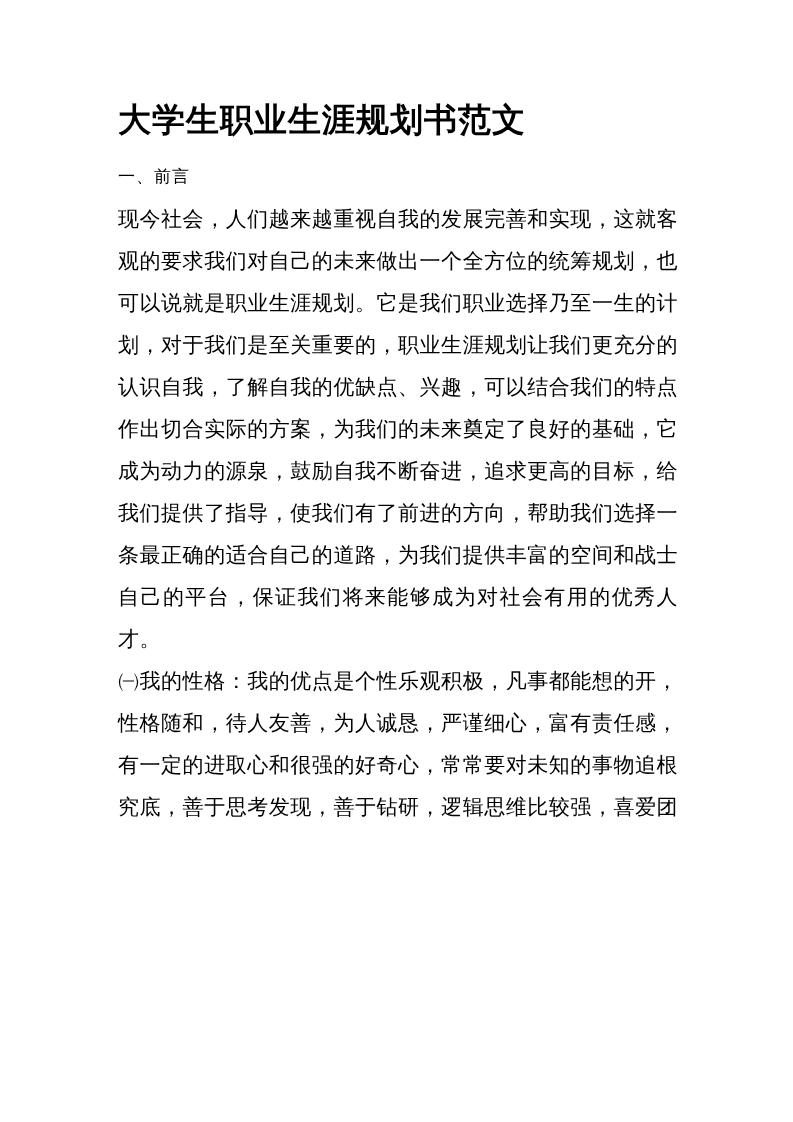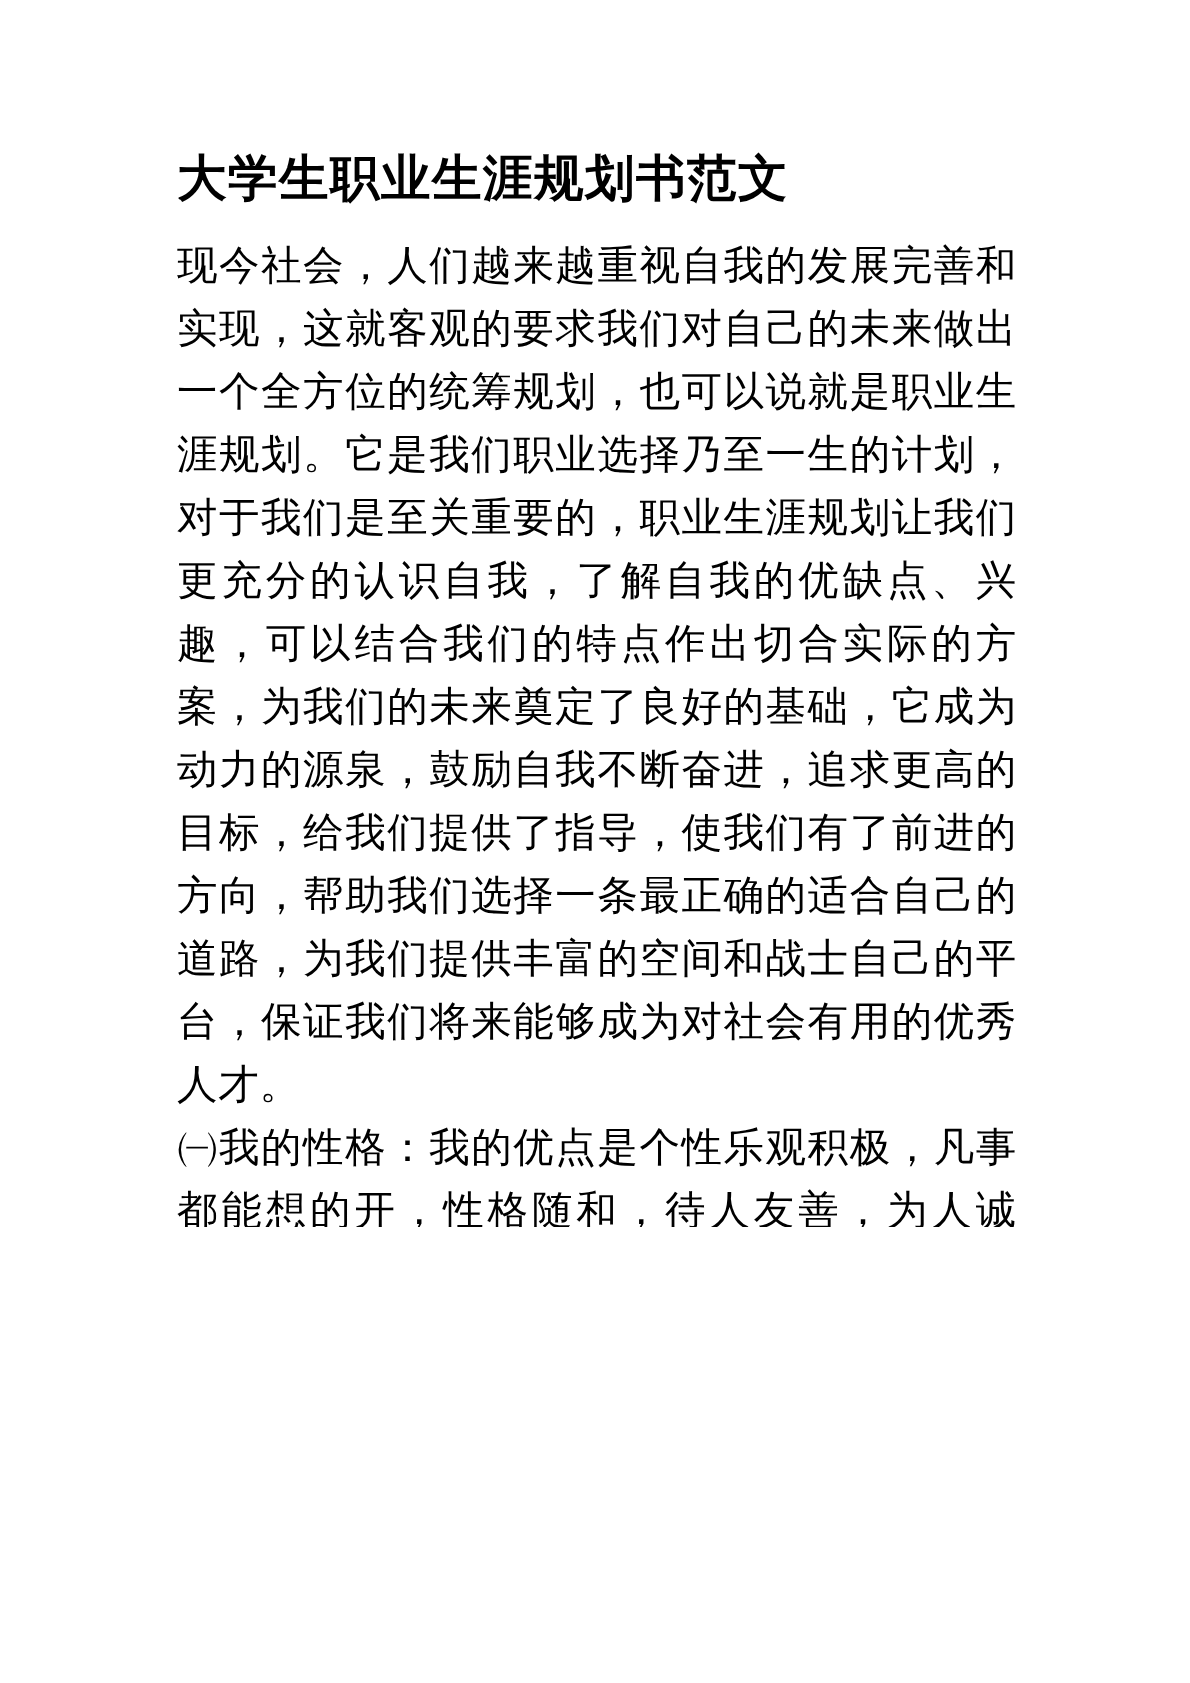--- a/index.html
+++ b/index.html
@@ -27,32 +27,33 @@
   }
   .section-heading {
     margin: 0;
     font-size: 17px;
     line-height: 42px;
     font-weight: normal;
     letter-spacing: 1px;
   }
   .body-paragraph {
     margin: 0;
-    font-size: 27px;
+    font-size: 21px;
     line-height: 42px;
     text-align: justify;
     text-justify: inter-character;
     word-break: break-all;
     letter-spacing: 0.5px;
   }
 </style>
 </head>
 <body>
 
 <div class="page">
   <h1 class="doc-title">大学生职业生涯规划书范文</h1>
 
+  <h2 class="section-heading">一、前言</h2>
 
   <p class="body-paragraph">现今社会，人们越来越重视自我的发展完善和实现，这就客观的要求我们对自己的未来做出一个全方位的统筹规划，也可以说就是职业生涯规划。它是我们职业选择乃至一生的计划，对于我们是至关重要的，职业生涯规划让我们更充分的认识自我，了解自我的优缺点、兴趣，可以结合我们的特点作出切合实际的方案，为我们的未来奠定了良好的基础，它成为动力的源泉，鼓励自我不断奋进，追求更高的目标，给我们提供了指导，使我们有了前进的方向，帮助我们选择一条最正确的适合自己的道路，为我们提供丰富的空间和战士自己的平台，保证我们将来能够成为对社会有用的优秀人才。</p>
 
 
   <p class="body-paragraph">㈠我的性格：我的优点是个性乐观积极，凡事都能想的开，性格随和，待人友善，为人诚恳，严谨细心，富有责任感，有一定的进取心和很强的好奇心，常常要对未知的事物追根究底，善于思考发现，善于钻研，逻辑思维比较强，喜爱团队合作，综合分析能力好，做事考虑全面，力求公平和效率。缺点是性格略微内向敏感，做事没有主见，有时比较散漫自由，喜欢抱怨，做事时总有很多顾虑，不敢着手尝试，不善长与人沟通交流，与他人相处时局促不安，生涯设计公益网(www.16175.com)职业规划不知道该说什么，跟陌生人相处是总是不能很融洽，口才不好，在公共场合下发表言论时感觉很紧张，不敢大胆表达出自己的想法，写作能力不够强，不敢冒险，耐性不够好，做</p>
 </div>
 
 </body></html>

